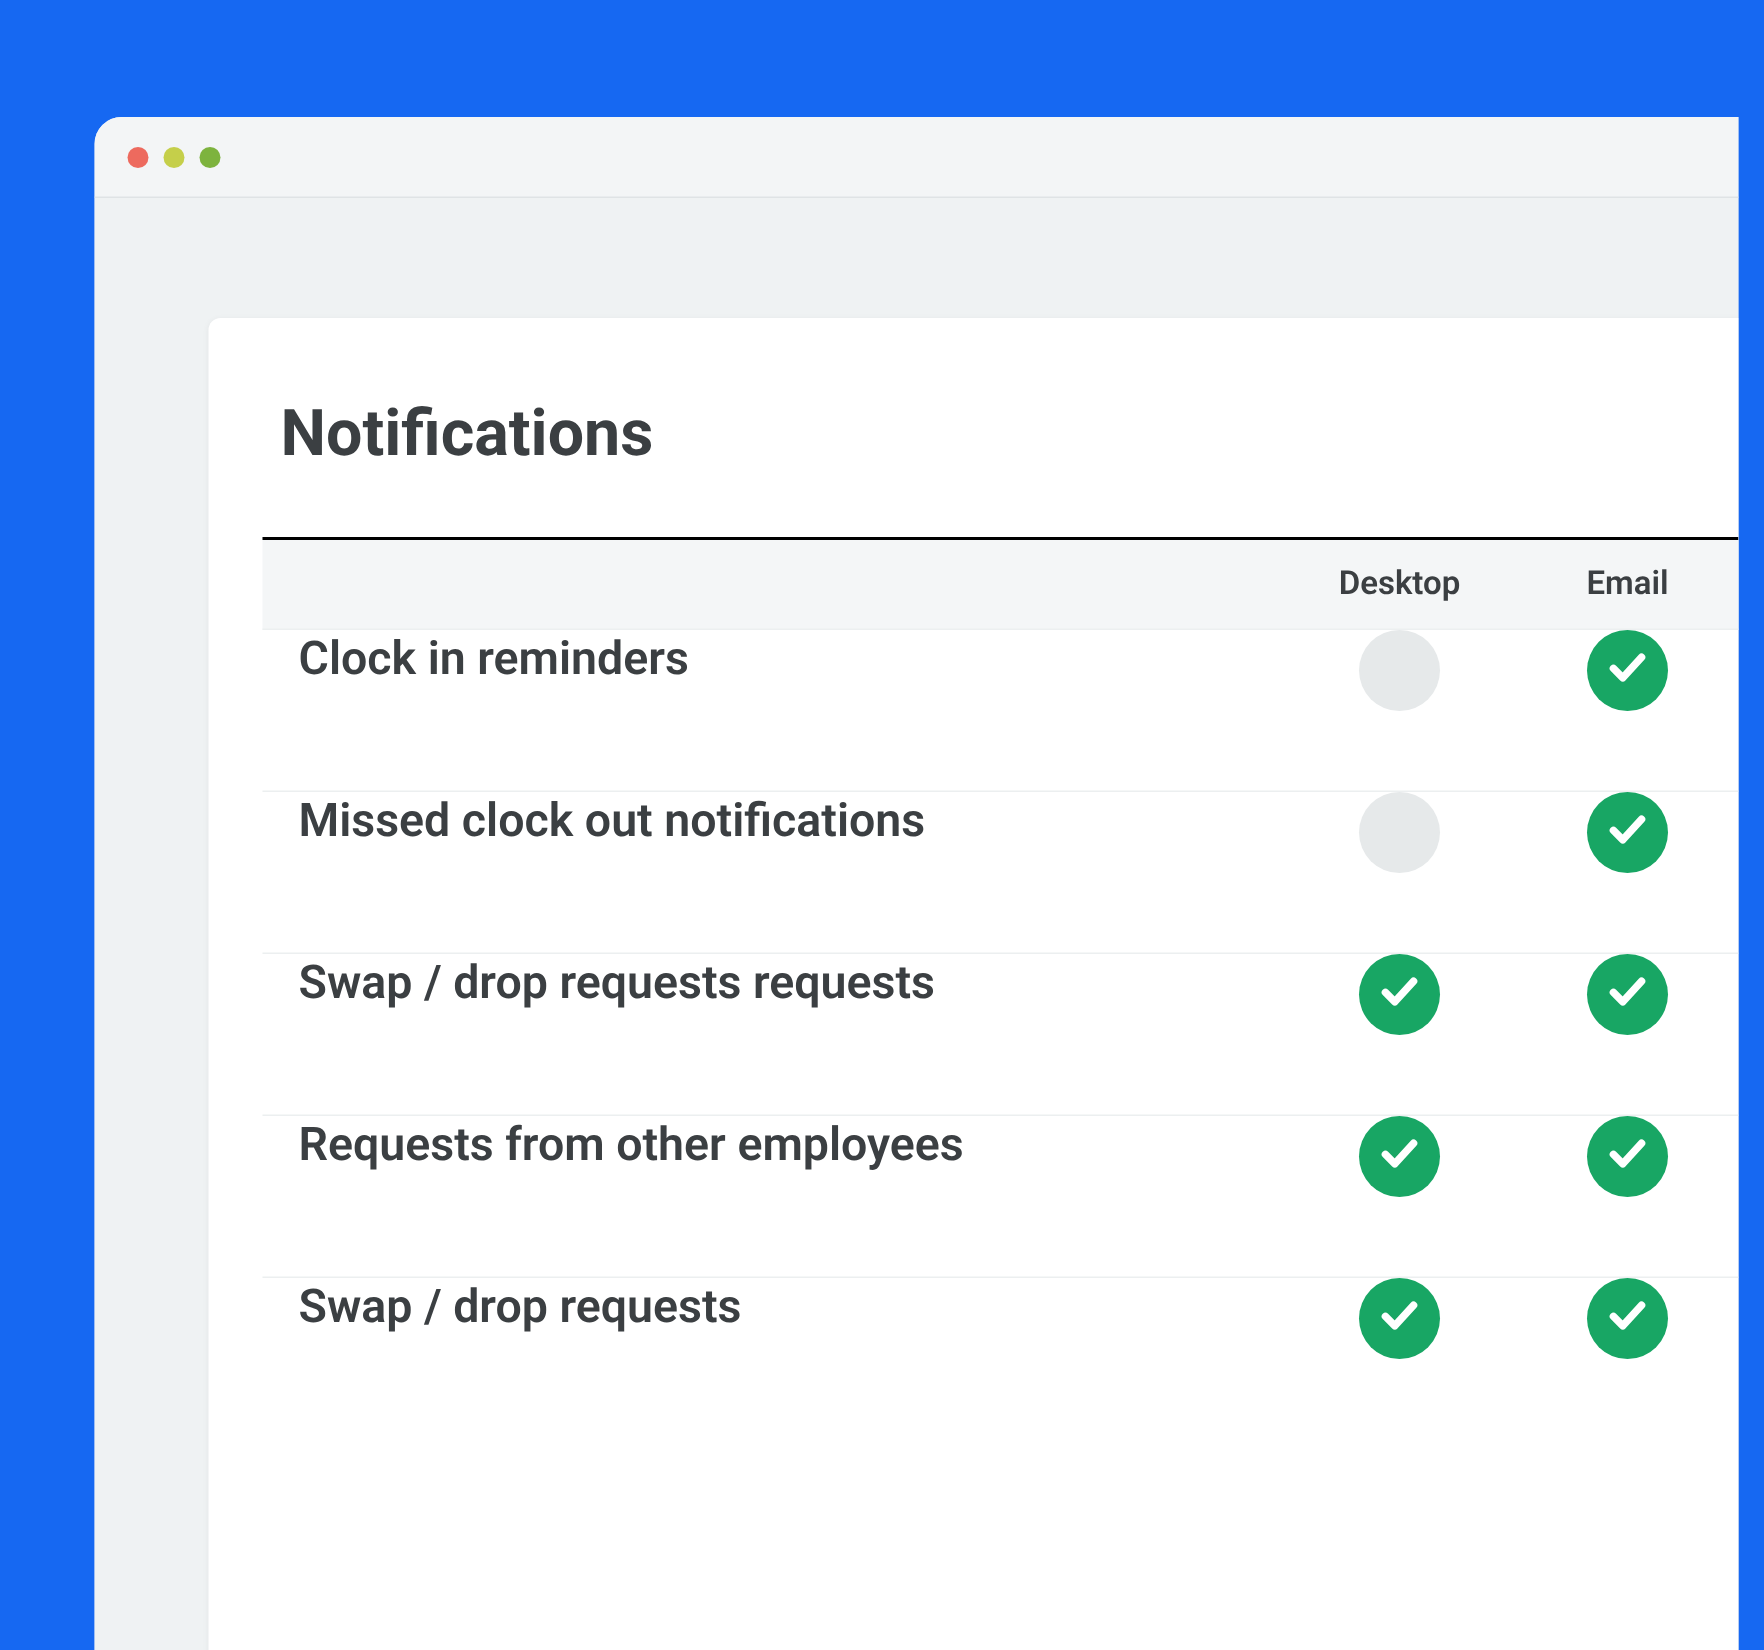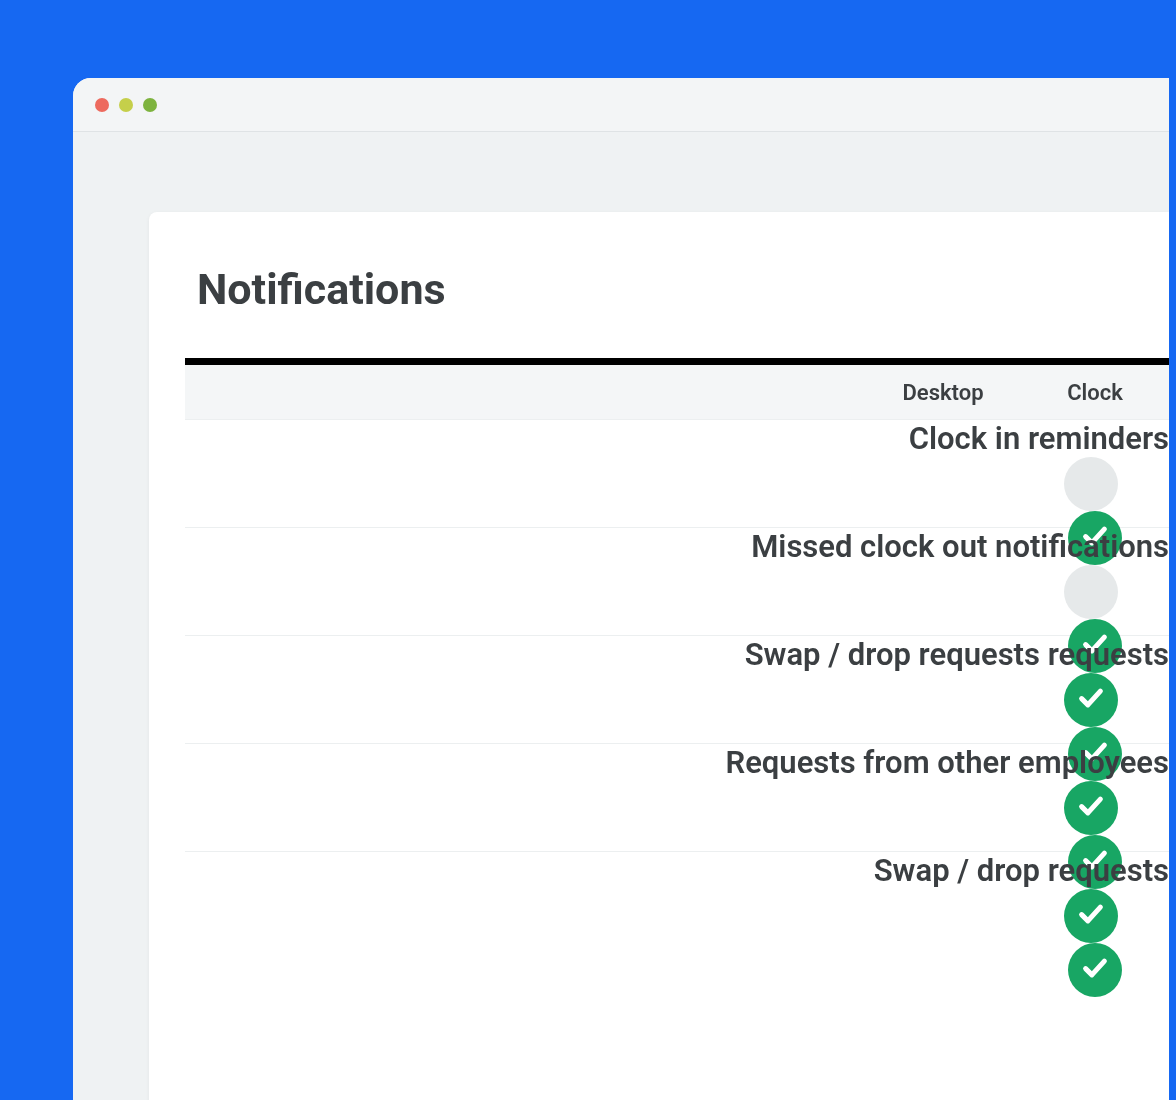--- a/index.html
+++ b/index.html
@@ -6,21 +6,21 @@
     body {
       font-family: -apple-system, BlinkMacSystemFont, "Segoe UI", Roboto, Helvetica, Arial, sans-serif;
       background: #1668f2;
       width: 1176px;
       height: 1100px;
       overflow: hidden;
     }
     .window {
       position: absolute;
       top: 78px;
-      left: 73px;
+      left: 63px;
       width: 1096px;
       height: 1022px;
       background: #eff2f3;
       border-radius: 18px 0 0 0;
       overflow: hidden;
     }
     .titlebar {
       height: 54px;
       background: #f3f5f6;
       border-bottom: 1px solid #dfe3e5;
@@ -56,21 +56,21 @@
     }
     .card-title {
       font-size: 43px;
       font-weight: 700;
       color: #3b3f42;
       padding: 0 48px 44px 48px;
     }
     .table-header {
       height: 62px;
       background: #f4f6f7;
-      border-top: 7px solid #000000;
+      border-top: 2px solid #000000;
       border-bottom: 1px solid #eceff0;
       display: flex;
       align-items: center;
       margin-left: 36px;
     }
     .col-label {
       flex: 1;
     }
     .col-desktop, .col-email {
       width: 156px;
@@ -78,24 +78,23 @@
       font-size: 22px;
       font-weight: 600;
       color: #3b3f42;
     }
     .col-email {
       width: 148px;
     }
     .row {
       height: 108px;
       display: flex;
-      align-items: flex-end;
+      align-items: flex-start;
       border-bottom: 1px solid #eceff0;
       margin-left: 36px;
-      flex-direction: column;
     }
     .row:last-child {
       border-bottom: none;
     }
     .row-label {
       flex: 1;
       font-size: 31px;
       font-weight: 600;
       color: #3b3f42;
       padding-left: 24px;
@@ -136,21 +135,21 @@
     <div class="traffic-light tl-red"></div>
     <div class="traffic-light tl-yellow"></div>
     <div class="traffic-light tl-green"></div>
   </div>
   <div class="window-body">
     <div class="card">
       <h1 class="card-title">Notifications</h1>
       <div class="table-header">
         <div class="col-label"></div>
         <div class="col-desktop">Desktop</div>
-        <div class="col-email">Clock</div>
+        <div class="col-email">Email</div>
       </div>
       <div id="rows-container">
           <div class="row">
             <div class="row-label">Clock in reminders</div>
             <div class="cell-desktop">
               <div class="toggle off">
                 <span></span>
               </div>
             </div>
             <div class="cell-email">

